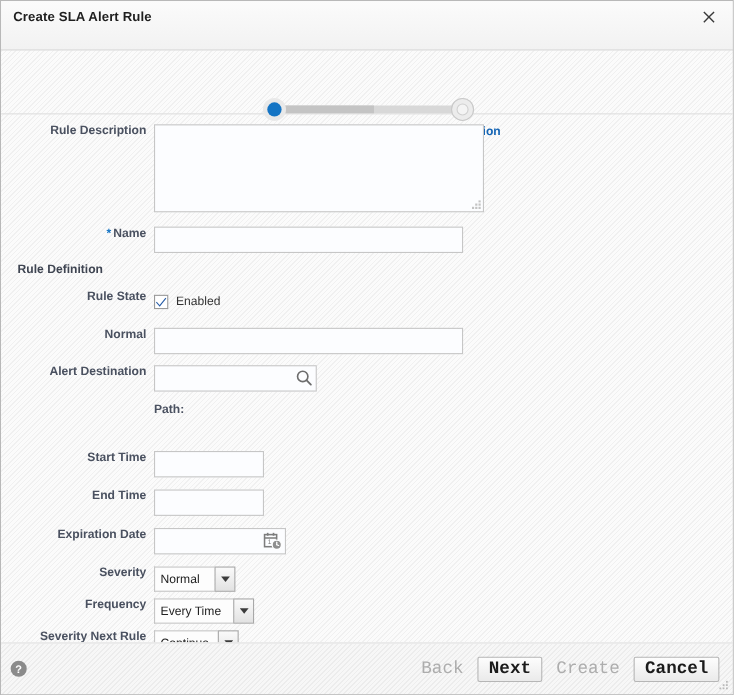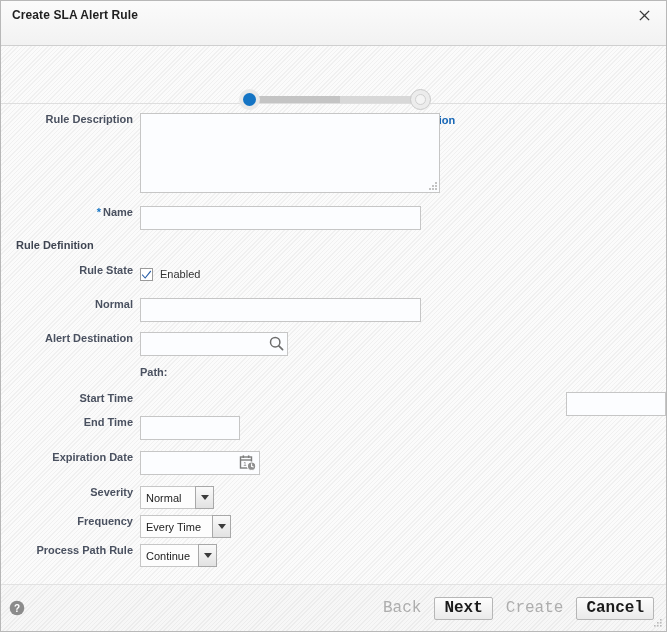--- a/index.html
+++ b/index.html
@@ -484,26 +484,26 @@
             <line x1="10.8" y1="10.8" x2="14.6" y2="14.6" stroke="#6d6d6d" stroke-width="1.7" stroke-linecap="round"></line>
           </svg>
         </div>
       </div>
 
       <div class="row" style="margin-top:10px;">
         <div class="lbl"></div>
         <div class="plain-val">Path:</div>
       </div>
 
-      <div class="row" style="margin-top:14px;justify-content:space-between;">
+      <div class="row" style="margin-top:32px;">
         <div class="lbl">Start Time</div>
         <input class="txt" style="width: 100px;" type="text" placeholder="">
       </div>
 
-      <div class="row" style="">
+      <div class="row" style="margin-top:11px;">
         <div class="lbl">End Time</div>
         <input class="txt" style="width: 100px;" type="text" placeholder="">
       </div>
 
       <div class="row" style="margin-top:11px;">
         <div class="lbl">Expiration Date</div>
         <div class="datefld">
           <input type="text" placeholder="" style="">
           <svg class="ico" viewBox="0 0 18 18" aria-hidden="true">
             <rect x="1.5" y="3" width="11" height="11" fill="none" stroke="#7d7d7d" stroke-width="1.4"></rect>
@@ -532,21 +532,21 @@
         <div class="lbl">Frequency</div>
         <div class="sel">
           <div class="val" style="width:72px;">Every Time</div>
           <div class="arrow">
               <i></i>
             </div>
         </div>
       </div>
 
       <div class="row" style="margin-top:6px;">
-        <div class="lbl">Process Path Rule</div>
+        <div class="lbl">Severity Next Rule</div>
         <div class="sel">
           <div class="val" style="width:58px;">Continue</div>
           <div class="arrow">
               <i></i>
             </div>
         </div>
       </div>
 
     </div>
   </div>

